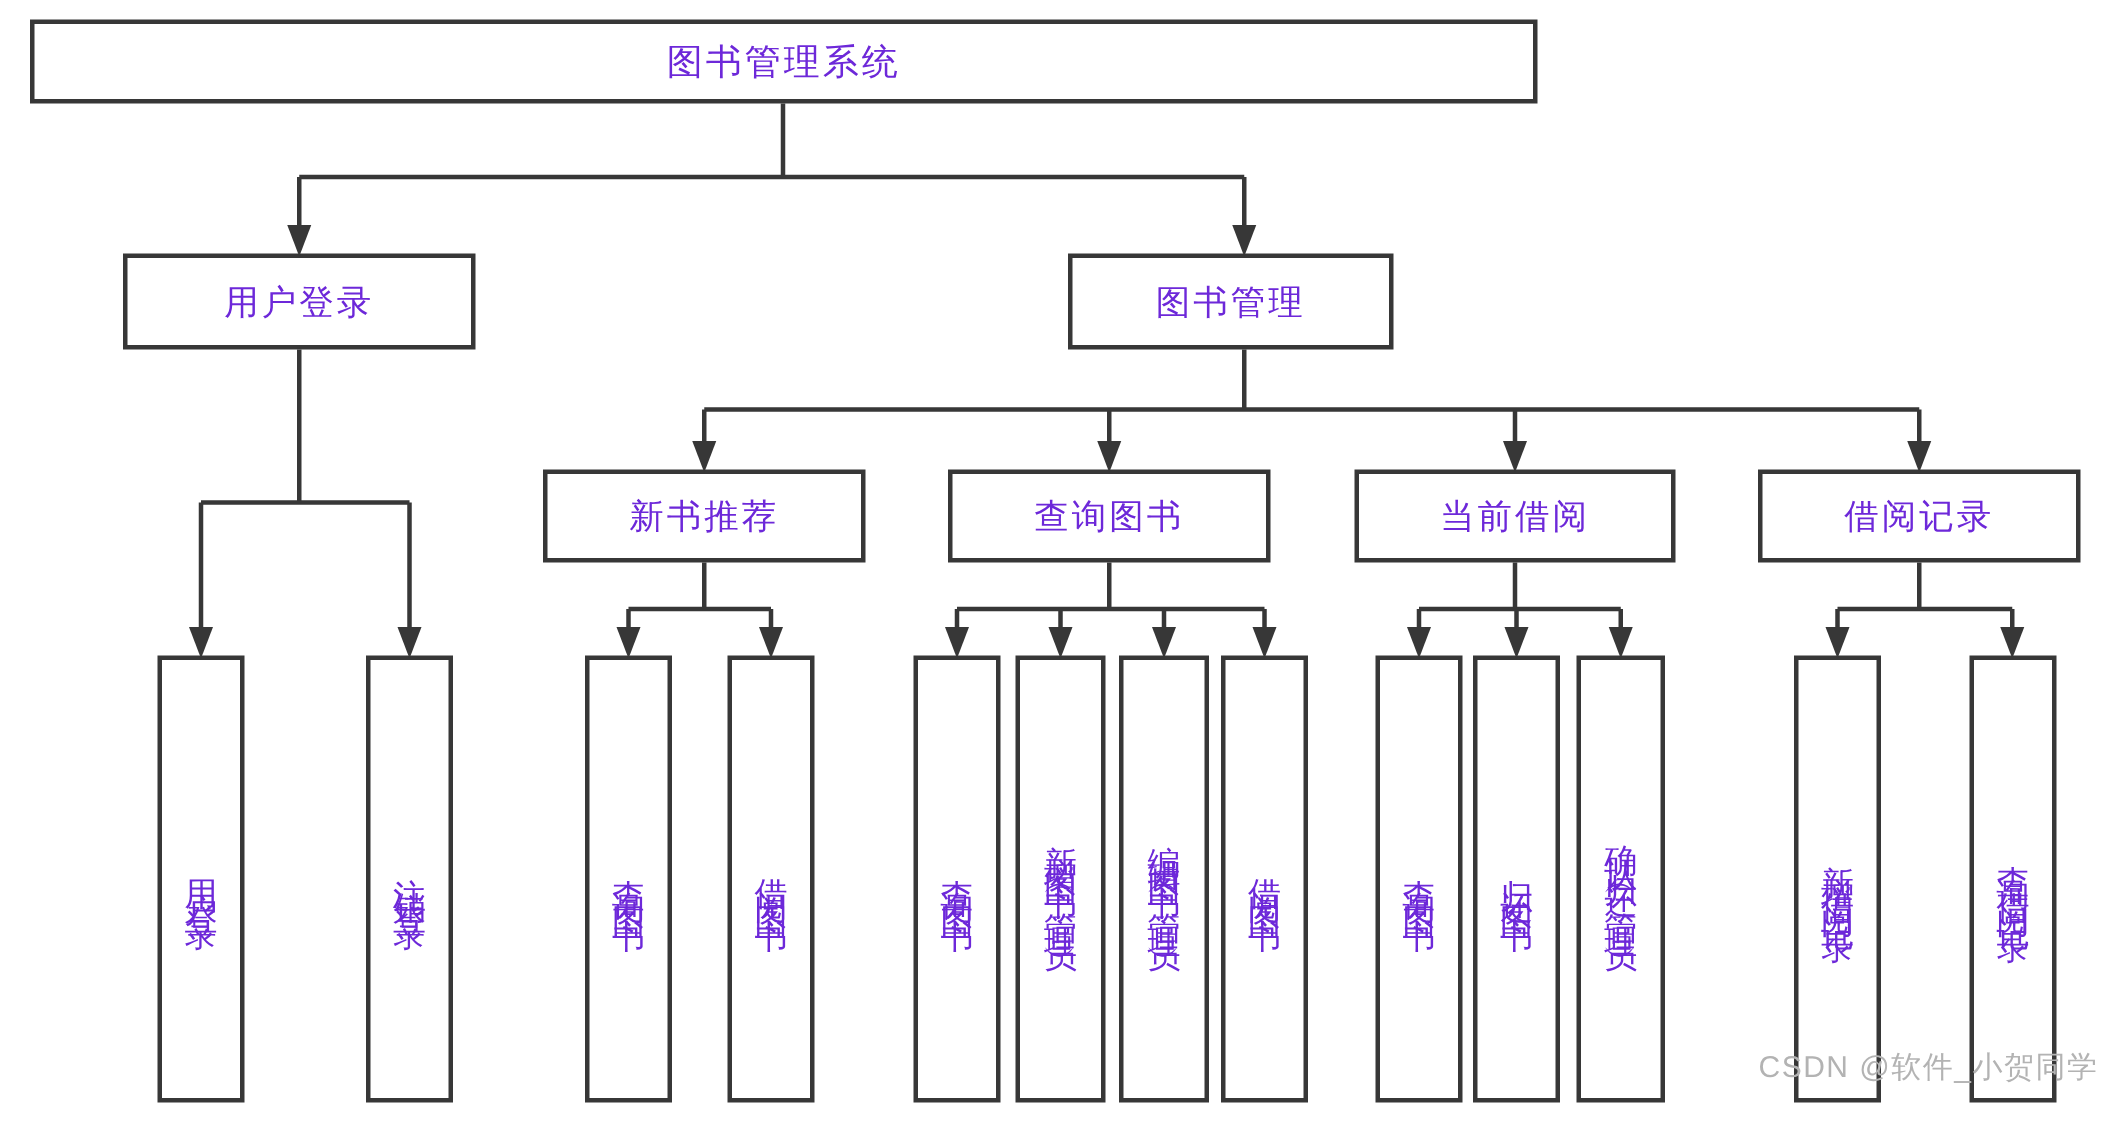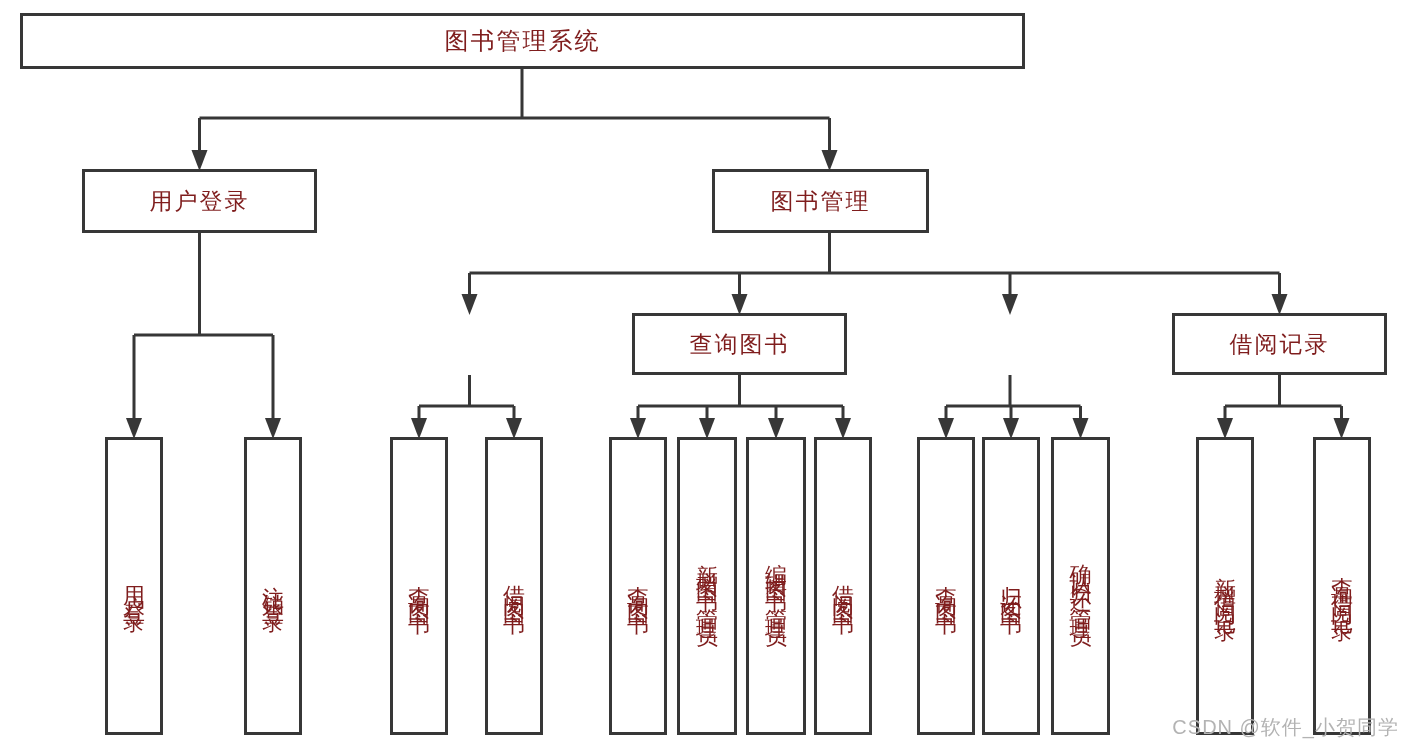--- a/index.html
+++ b/index.html
@@ -18,40 +18,40 @@
     pointer-events: none;
   }
   .box {
     position: absolute;
     box-sizing: border-box;
     border: 3px solid #373737;
     background: #ffffff;
     display: flex;
     align-items: center;
     justify-content: center;
-    color: #7f1d1d;
+    color: #6d28d9;
     z-index: 1;
   }
   .box.h span {
     font-size: 23px;
     letter-spacing: 2px;
     white-space: nowrap;
   }
   .box.root span { font-size: 24px; }
   .box.v span {
     writing-mode: vertical-lr;
     text-orientation: mixed;
     font-size: 22px;
     letter-spacing: 9px;
     line-height: 1;
   }
   .watermark {
     position: absolute;
     right: 6px;
-    bottom: 6px;
+    bottom: 22px;
     font-size: 20px;
     color: #b3b3b3;
     letter-spacing: 1px;
     z-index: 5;
     white-space: nowrap;
   }
 </style>
 </head>
 <body>
 
@@ -94,22 +94,28 @@
     <span>图书管理系统</span>
   </div>
 
   <div class="box h" style="left:82px;top:169px;width:235px;height:64px">
     <span>用户登录</span>
   </div>
   <div class="box h" style="left:712px;top:169px;width:217px;height:64px">
     <span>图书管理</span>
   </div>
 
+  <div class="box h" style="left:362px;top:313px;width:215px;height:62px">
+    <span>新书推荐</span>
+  </div>
   <div class="box h" style="left:632px;top:313px;width:215px;height:62px">
     <span>查询图书</span>
+  </div>
+  <div class="box h" style="left:903px;top:313px;width:214px;height:62px">
+    <span>当前借阅</span>
   </div>
   <div class="box h" style="left:1172px;top:313px;width:215px;height:62px">
     <span>借阅记录</span>
   </div>
 
   <div class="box v" style="left:105px;top:437px;width:58px;height:298px">
     <span>用户登录</span>
   </div>
   <div class="box v" style="left:244px;top:437px;width:58px;height:298px">
     <span>注销登录</span>

